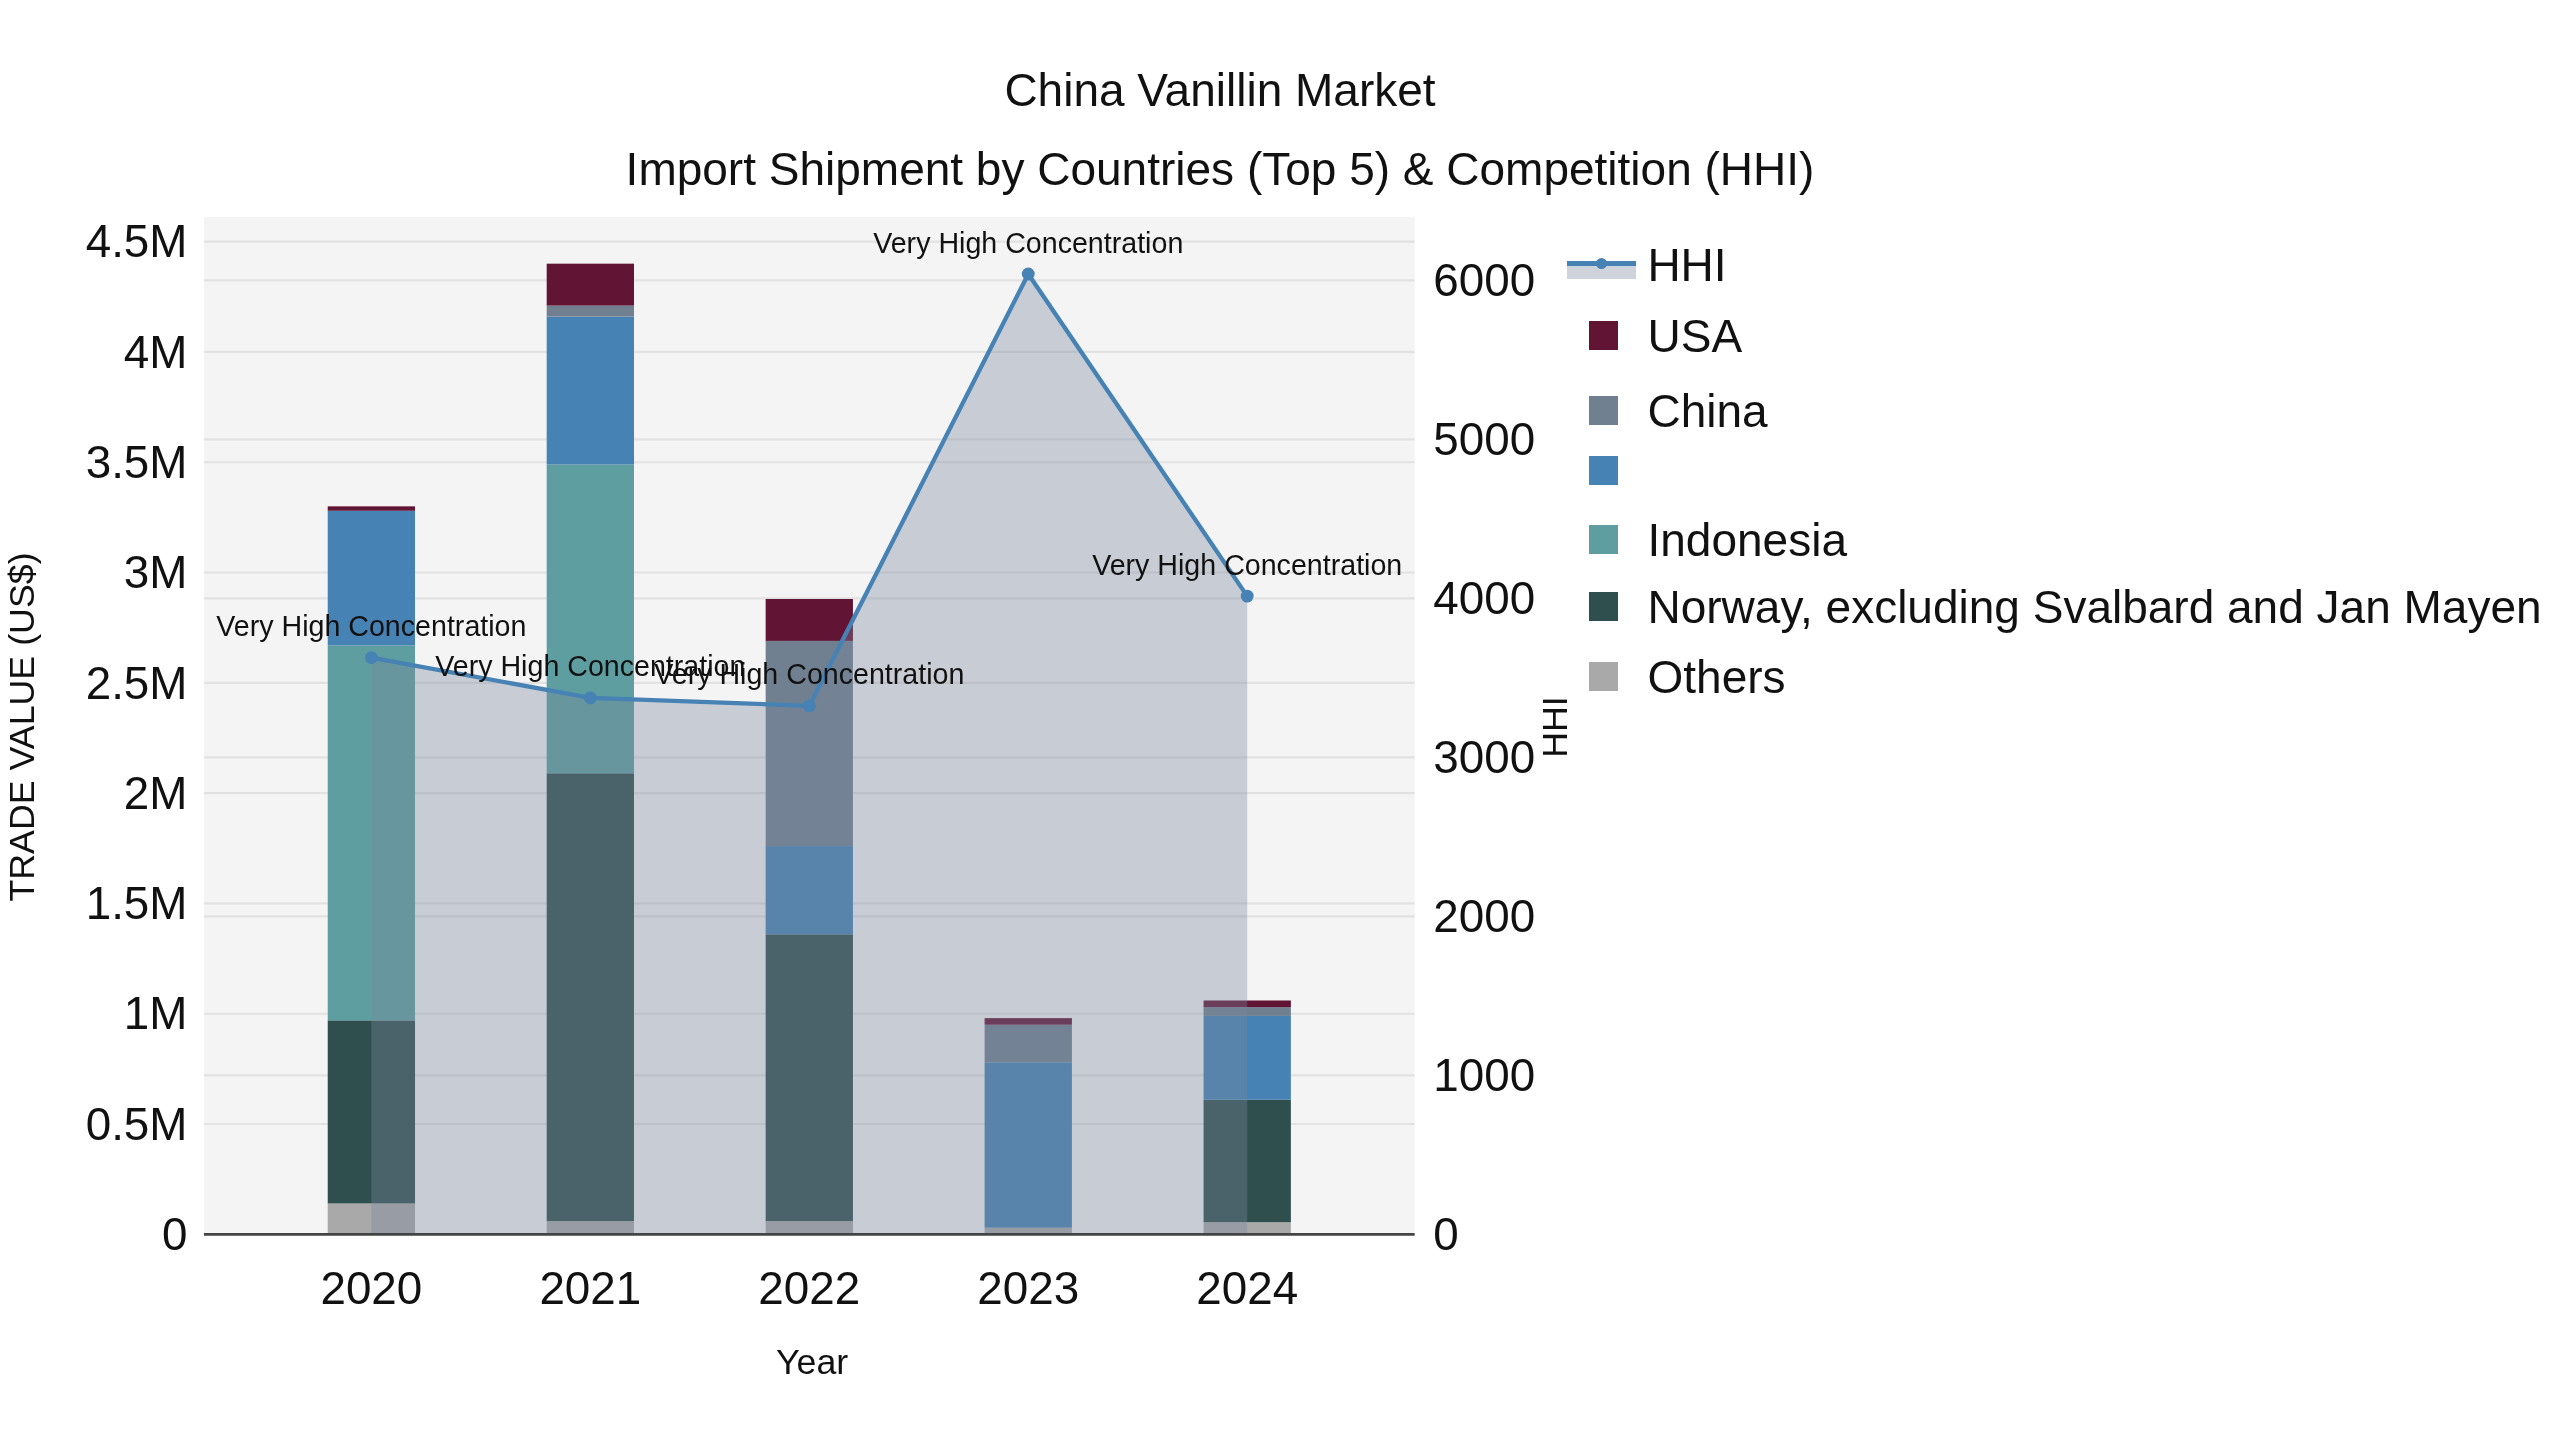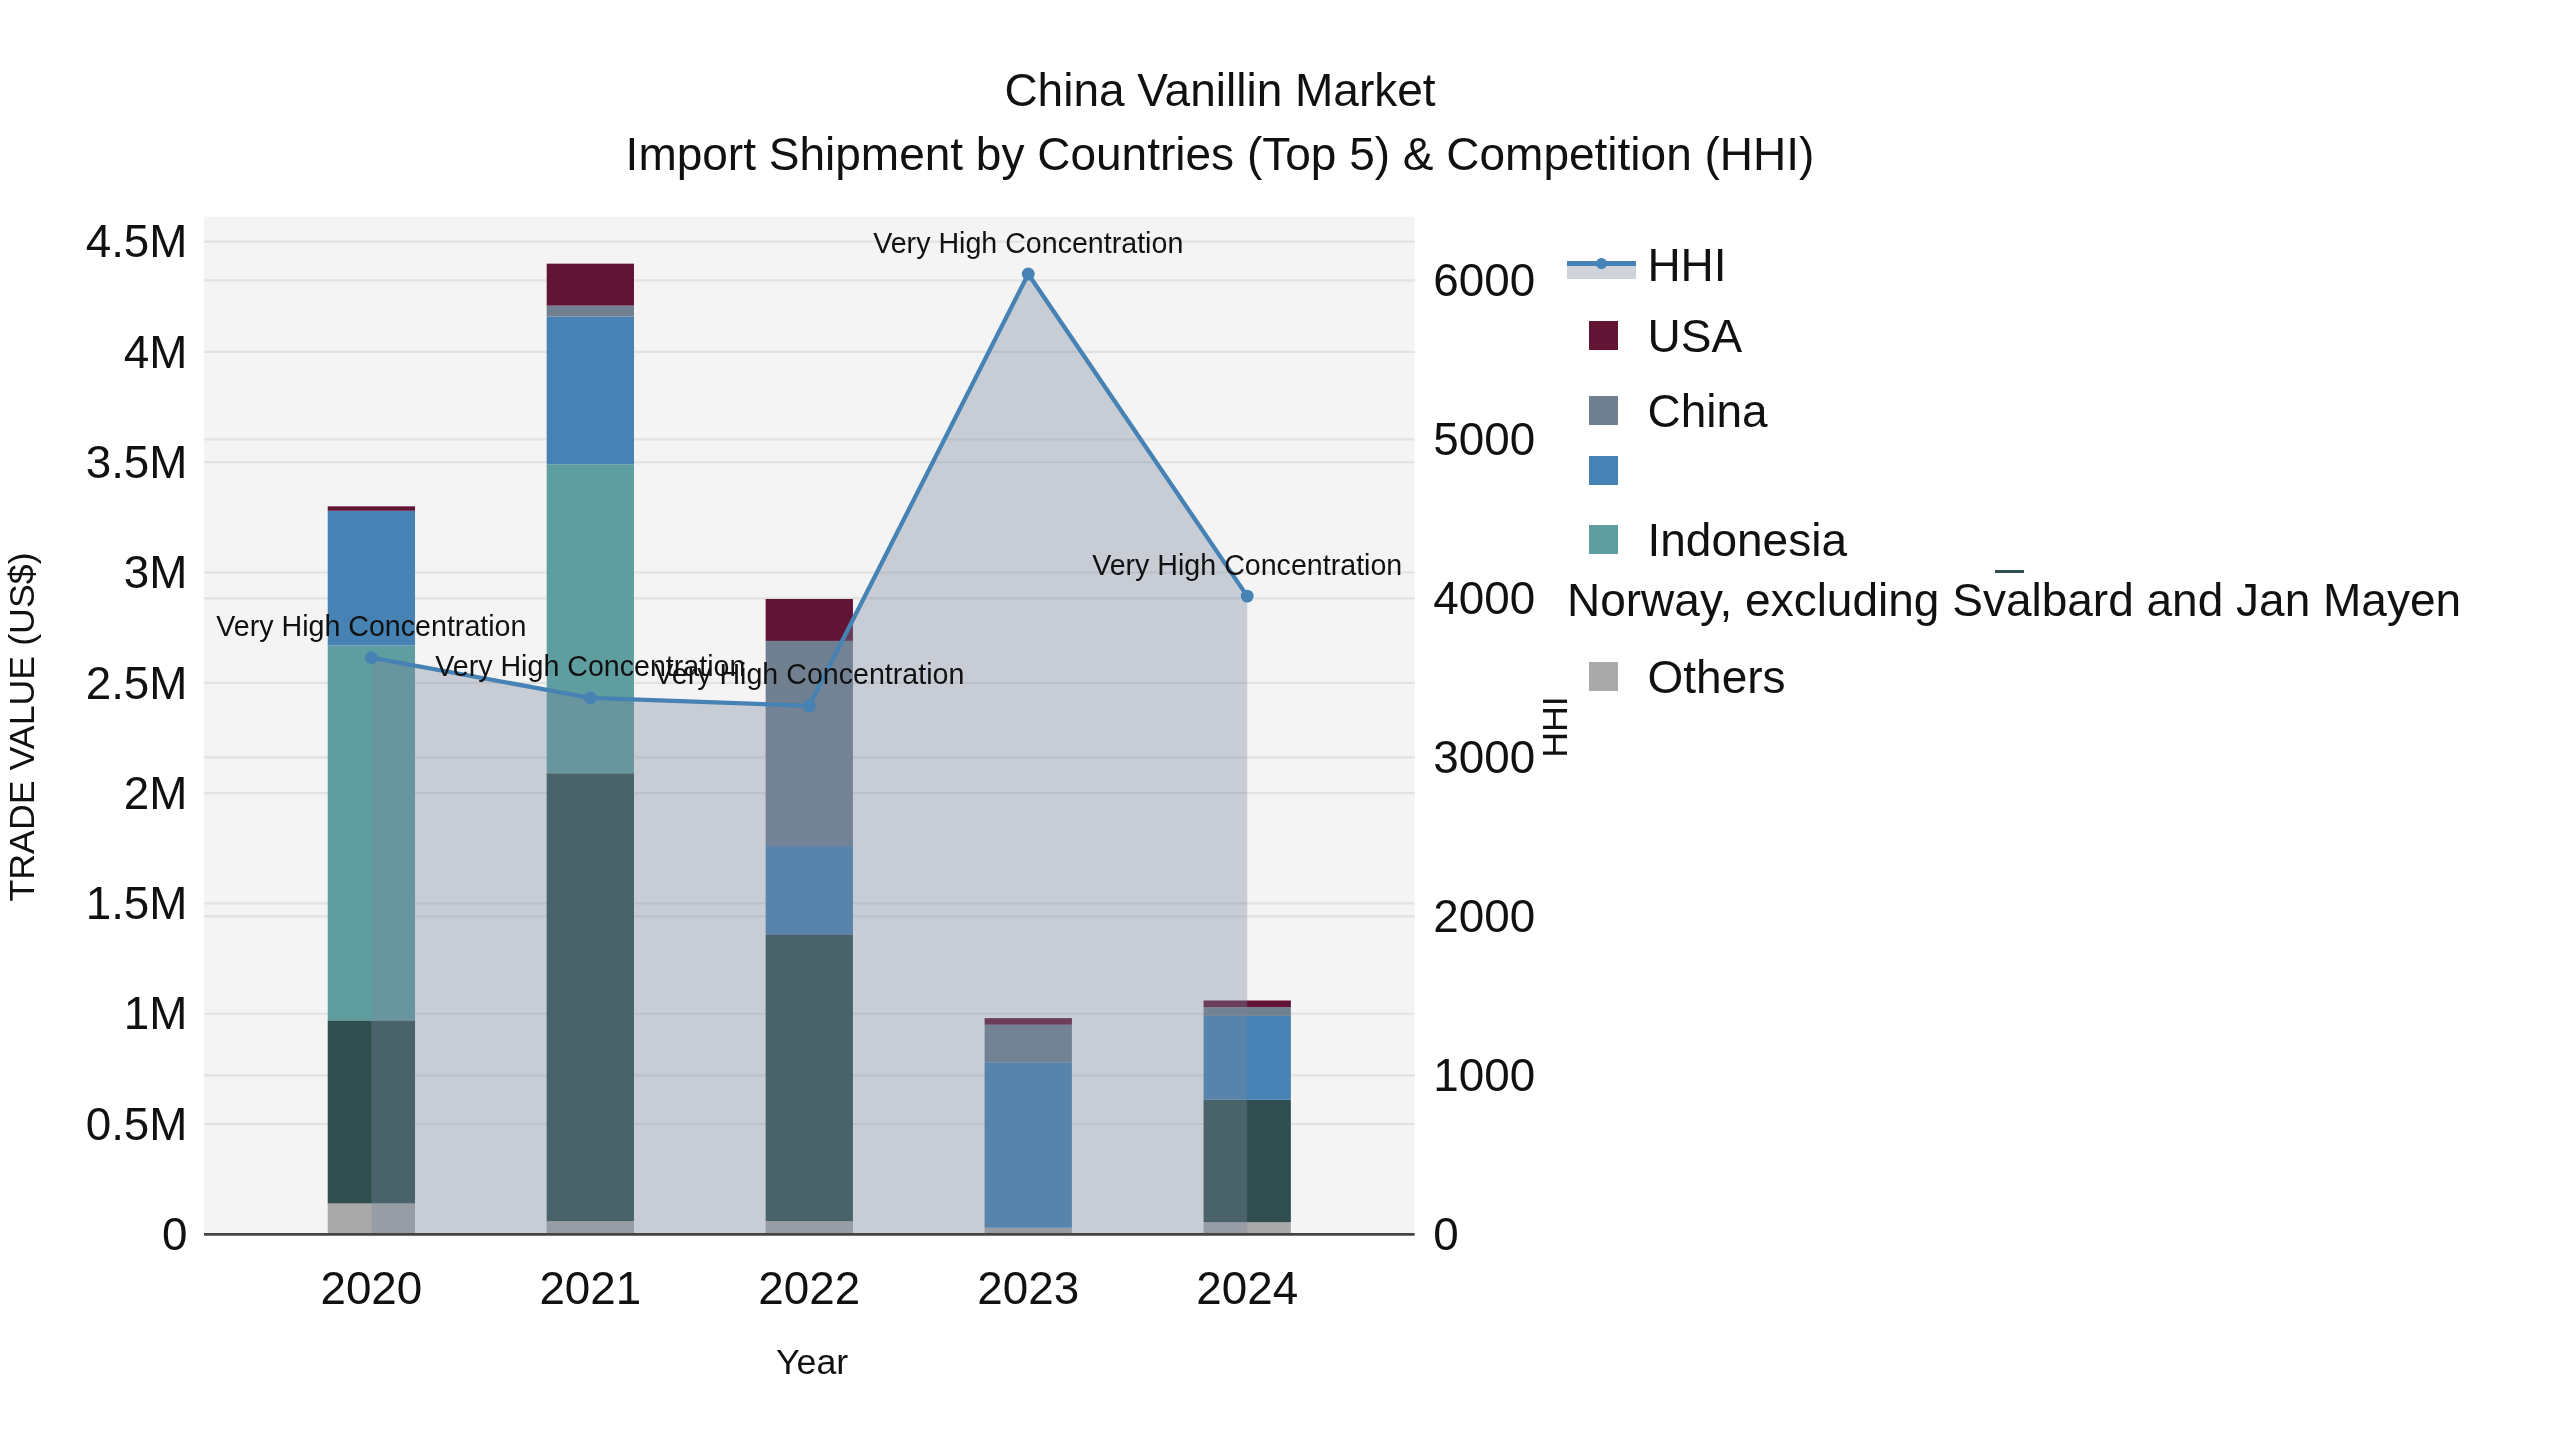--- a/index.html
+++ b/index.html
@@ -17,21 +17,21 @@
   .legend-line { width:69px; height:29px; position:relative; margin-right:11.4px; }
   .legend-line .fill { position:absolute; left:0; top:13px; width:69px; height:15.7px; background:rgba(122,136,158,0.36); }
   .legend-line .stroke { position:absolute; left:0; top:11.4px; width:69px; height:4.3px; background:#4682B4; }
   .legend-line .dot { position:absolute; left:29px; top:7.9px; width:11.4px; height:11.4px; border-radius:50%; background:#4682B4; }
   .legend-label { font-size:46px; color:#111; }
 </style>
 </head>
 <body>
 
 <div class="title-line" style="top:63px;">China Vanillin Market</div>
-<div class="title-line" style="top:127px;">Import Shipment by Countries (Top 5) &amp; Competition (HHI)</div>
+<div class="title-line" style="top:142px;">Import Shipment by Countries (Top 5) &amp; Competition (HHI)</div>
 
 <svg id="chart-svg" width="2576" height="1449" viewBox="0 0 3600 2025">
   <rect x="285" y="303" width="1692" height="1422" fill="#F4F4F4"></rect>
   <g id="grid">
       <line x1="285" x2="1977" y1="1570.85" y2="1570.85" stroke="#E2E2E2" stroke-width="3"></line>
       <line x1="285" x2="1977" y1="1416.7" y2="1416.7" stroke="#E2E2E2" stroke-width="3"></line>
       <line x1="285" x2="1977" y1="1262.55" y2="1262.55" stroke="#E2E2E2" stroke-width="3"></line>
       <line x1="285" x2="1977" y1="1108.4" y2="1108.4" stroke="#E2E2E2" stroke-width="3"></line>
       <line x1="285" x2="1977" y1="954.25" y2="954.25" stroke="#E2E2E2" stroke-width="3"></line>
       <line x1="285" x2="1977" y1="800.0999999999999" y2="800.0999999999999" stroke="#E2E2E2" stroke-width="3"></line>
@@ -139,21 +139,21 @@
       <div class="legend-swatch" style="background: rgb(112, 128, 144);"></div>
       <span class="legend-label">China</span>
     </div>
     <div class="legend-item" style="top: 206px;">
       <div class="legend-swatch" style="background: rgb(70, 130, 180);"></div>
     </div>
     <div class="legend-item" style="top: 275px;">
       <div class="legend-swatch" style="background: rgb(95, 158, 160);"></div>
       <span class="legend-label">Indonesia</span>
     </div>
-    <div class="legend-item" style="top: 334px; flex-direction: column;">
+    <div class="legend-item" style="top: 342px;">
       <div class="legend-swatch" style="background: rgb(47, 79, 79);"></div>
       <span class="legend-label">Norway, excluding Svalbard and Jan Mayen</span>
     </div>
     <div class="legend-item" style="top: 412px; justify-content: space-between;">
       <div class="legend-swatch" style="background: rgb(169, 169, 169);"></div>
       <span class="legend-label">Others</span>
     </div>
   </div>
 
 

